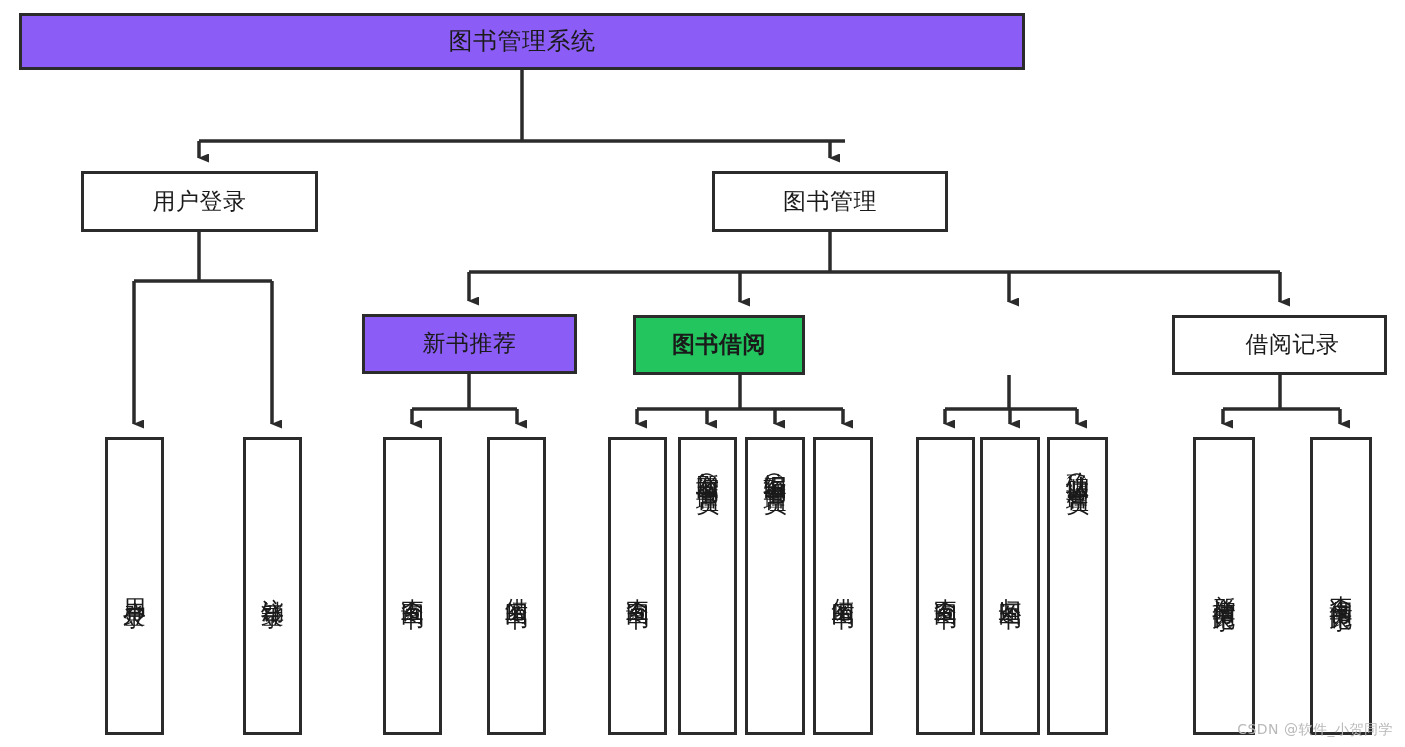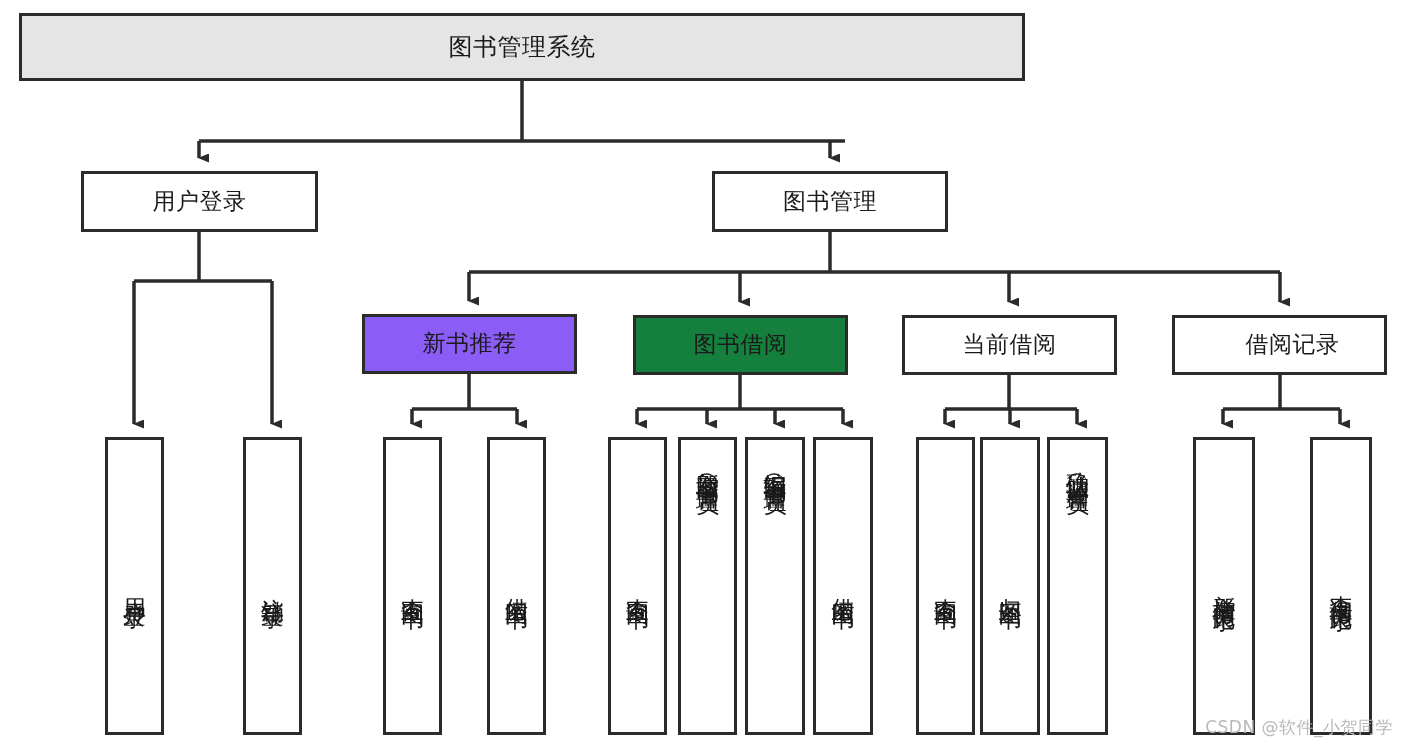--- a/index.html
+++ b/index.html
@@ -68,21 +68,21 @@
     box-sizing: border-box;
   }
   .leaf-text-wrap.centered {
     align-items: center;
     padding-top: 0;
   }
   #watermark {
     position: absolute;
     right: 12px;
     bottom: 8px;
-    font-size: 17px;
+    font-size: 14px;
     color: #b9b9b9;
     white-space: nowrap;
     letter-spacing: 0.5px;
   }
 </style>
 </head>
 <body style="background: rgb(255, 255, 255);">
 
 <div id="diagram-root">
 
@@ -129,39 +129,36 @@
       <path d="M 1010,409 L 1010,424" marker-end="url(#arrowhead)"></path>
       <path d="M 1077,409 L 1077,424" marker-end="url(#arrowhead)"></path>
 
       <path d="M 1280,375 L 1280,409"></path>
       <path d="M 1223,409 L 1340,409"></path>
       <path d="M 1223,409 L 1223,424" marker-end="url(#arrowhead)"></path>
       <path d="M 1340,409 L 1340,424" marker-end="url(#arrowhead)"></path>
     </g>
   </svg>
 
-  <div class="node-box node-root" style="left: 19px; top: 13px; width: 1006px; height: 68px; border-color: rgb(43, 43, 43); background: #e5e5e5;">
+  <div class="node-box node-root" style="left: 19px; top: 13px; width: 1006px; height: 57px; border-color: rgb(43, 43, 43); background: #8b5cf6;">
     <span class="node-label-h">图书管理系统</span>
   </div>
 
   <div class="node-box node-l2" style="left: 81px; top: 171px; width: 237px; height: 61px; border-color: rgb(43, 43, 43); background: rgb(255, 255, 255);">
     <span class="node-label-h">用户登录</span>
   </div>
   <div class="node-box node-l2" style="left: 712px; top: 171px; width: 236px; height: 61px; border-color: rgb(43, 43, 43); background: rgb(255, 255, 255);">
     <span class="node-label-h">图书管理</span>
   </div>
 
   <div class="node-box node-l3" style="left: 362px; top: 314px; width: 215px; height: 60px; border-color: rgb(43, 43, 43); background: #8b5cf6;">
     <span class="node-label-h">新书推荐</span>
   </div>
-  <div class="node-box node-l3" style="left: 633px; top: 315px; width: 215px; height: 60px; border-color: rgb(43, 43, 43); background: #15803d;">
+  <div class="node-box node-l3" style="left: 633px; top: 315px; width: 172px; height: 60px; border-color: rgb(43, 43, 43); background: #22c55e; font-weight: bold;">
     <span class="node-label-h">图书借阅</span>
-  </div>
-  <div class="node-box node-l3" style="left: 902px; top: 315px; width: 215px; height: 60px; border-color: rgb(43, 43, 43); background: rgb(255, 255, 255);">
-    <span class="node-label-h">当前借阅</span>
   </div>
   <div class="node-box node-l3" style="left: 1172px; top: 315px; width: 215px; height: 60px; border-color: rgb(43, 43, 43); background: rgb(255, 255, 255); padding-left: 26px;">
     <span class="node-label-h">借阅记录</span>
   </div>
 
   <div class="node-box node-leaf" style="left: 105px; top: 437px; width: 59px; height: 298px; border-color: rgb(43, 43, 43); background: rgb(255, 255, 255);">
     <div class="leaf-text-wrap centered">
         <span class="node-label-v">用户登录</span>
       </div>
   </div>

